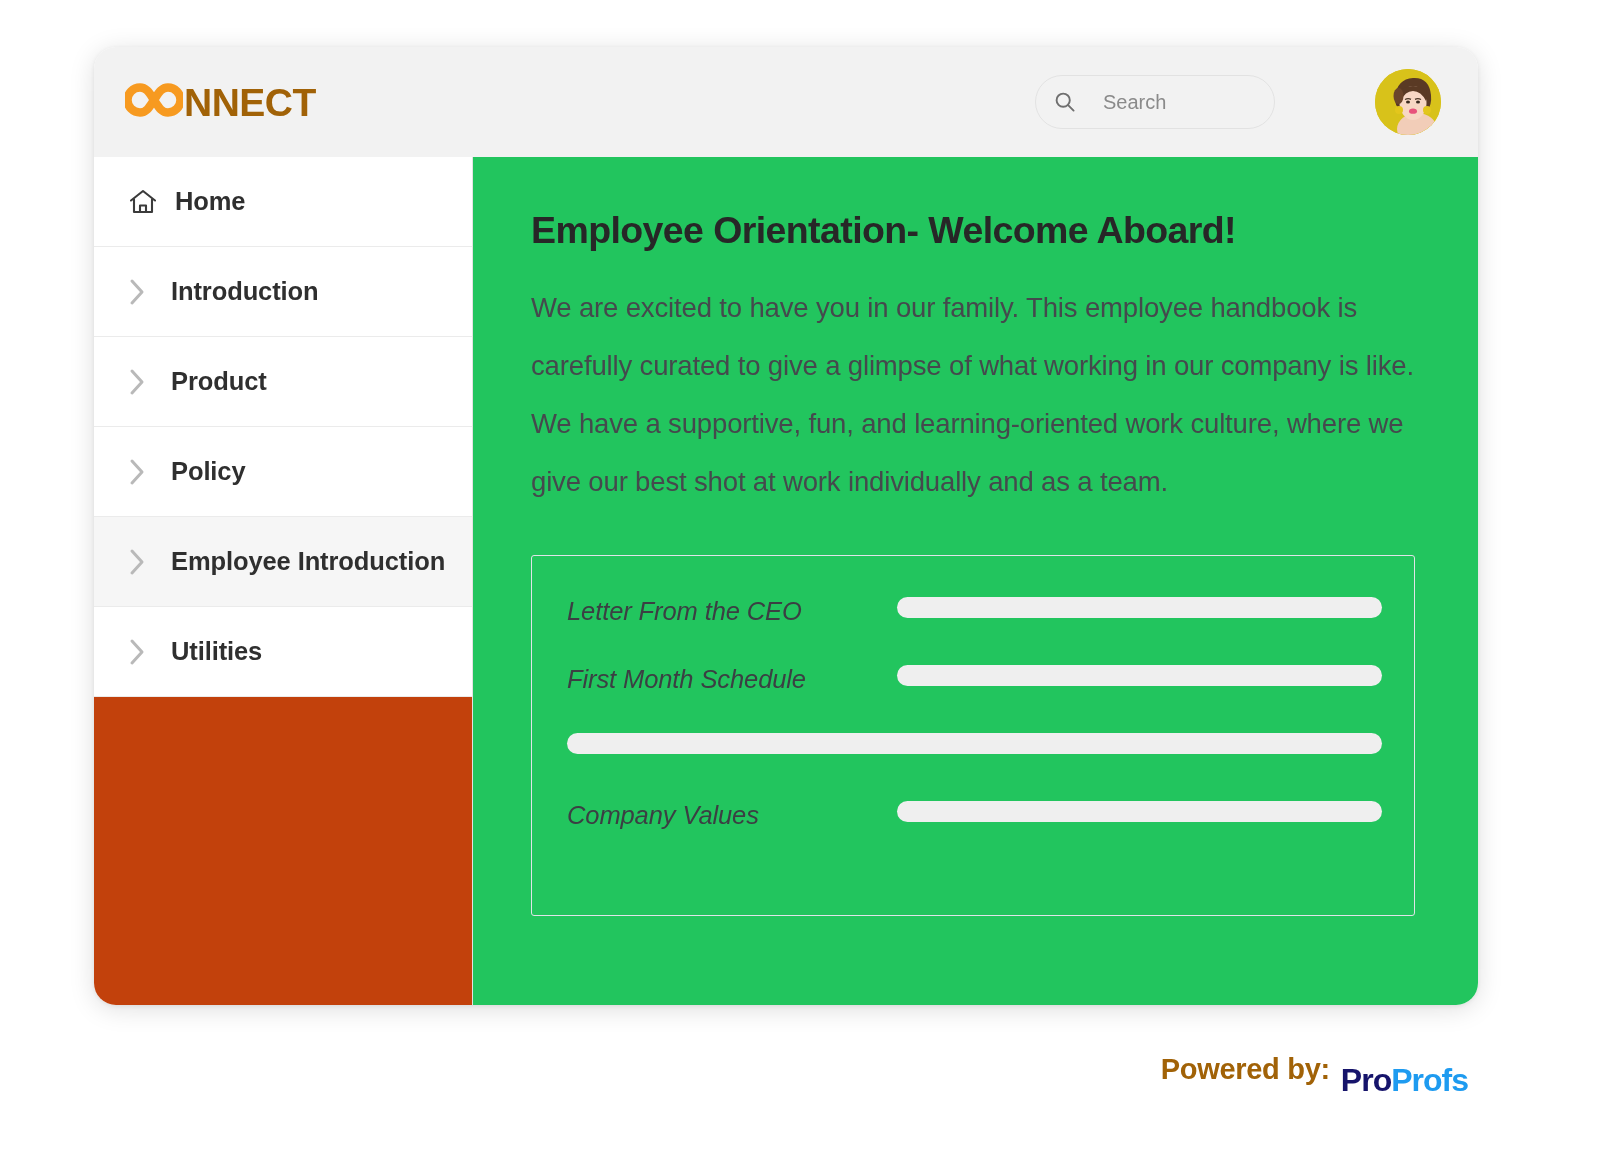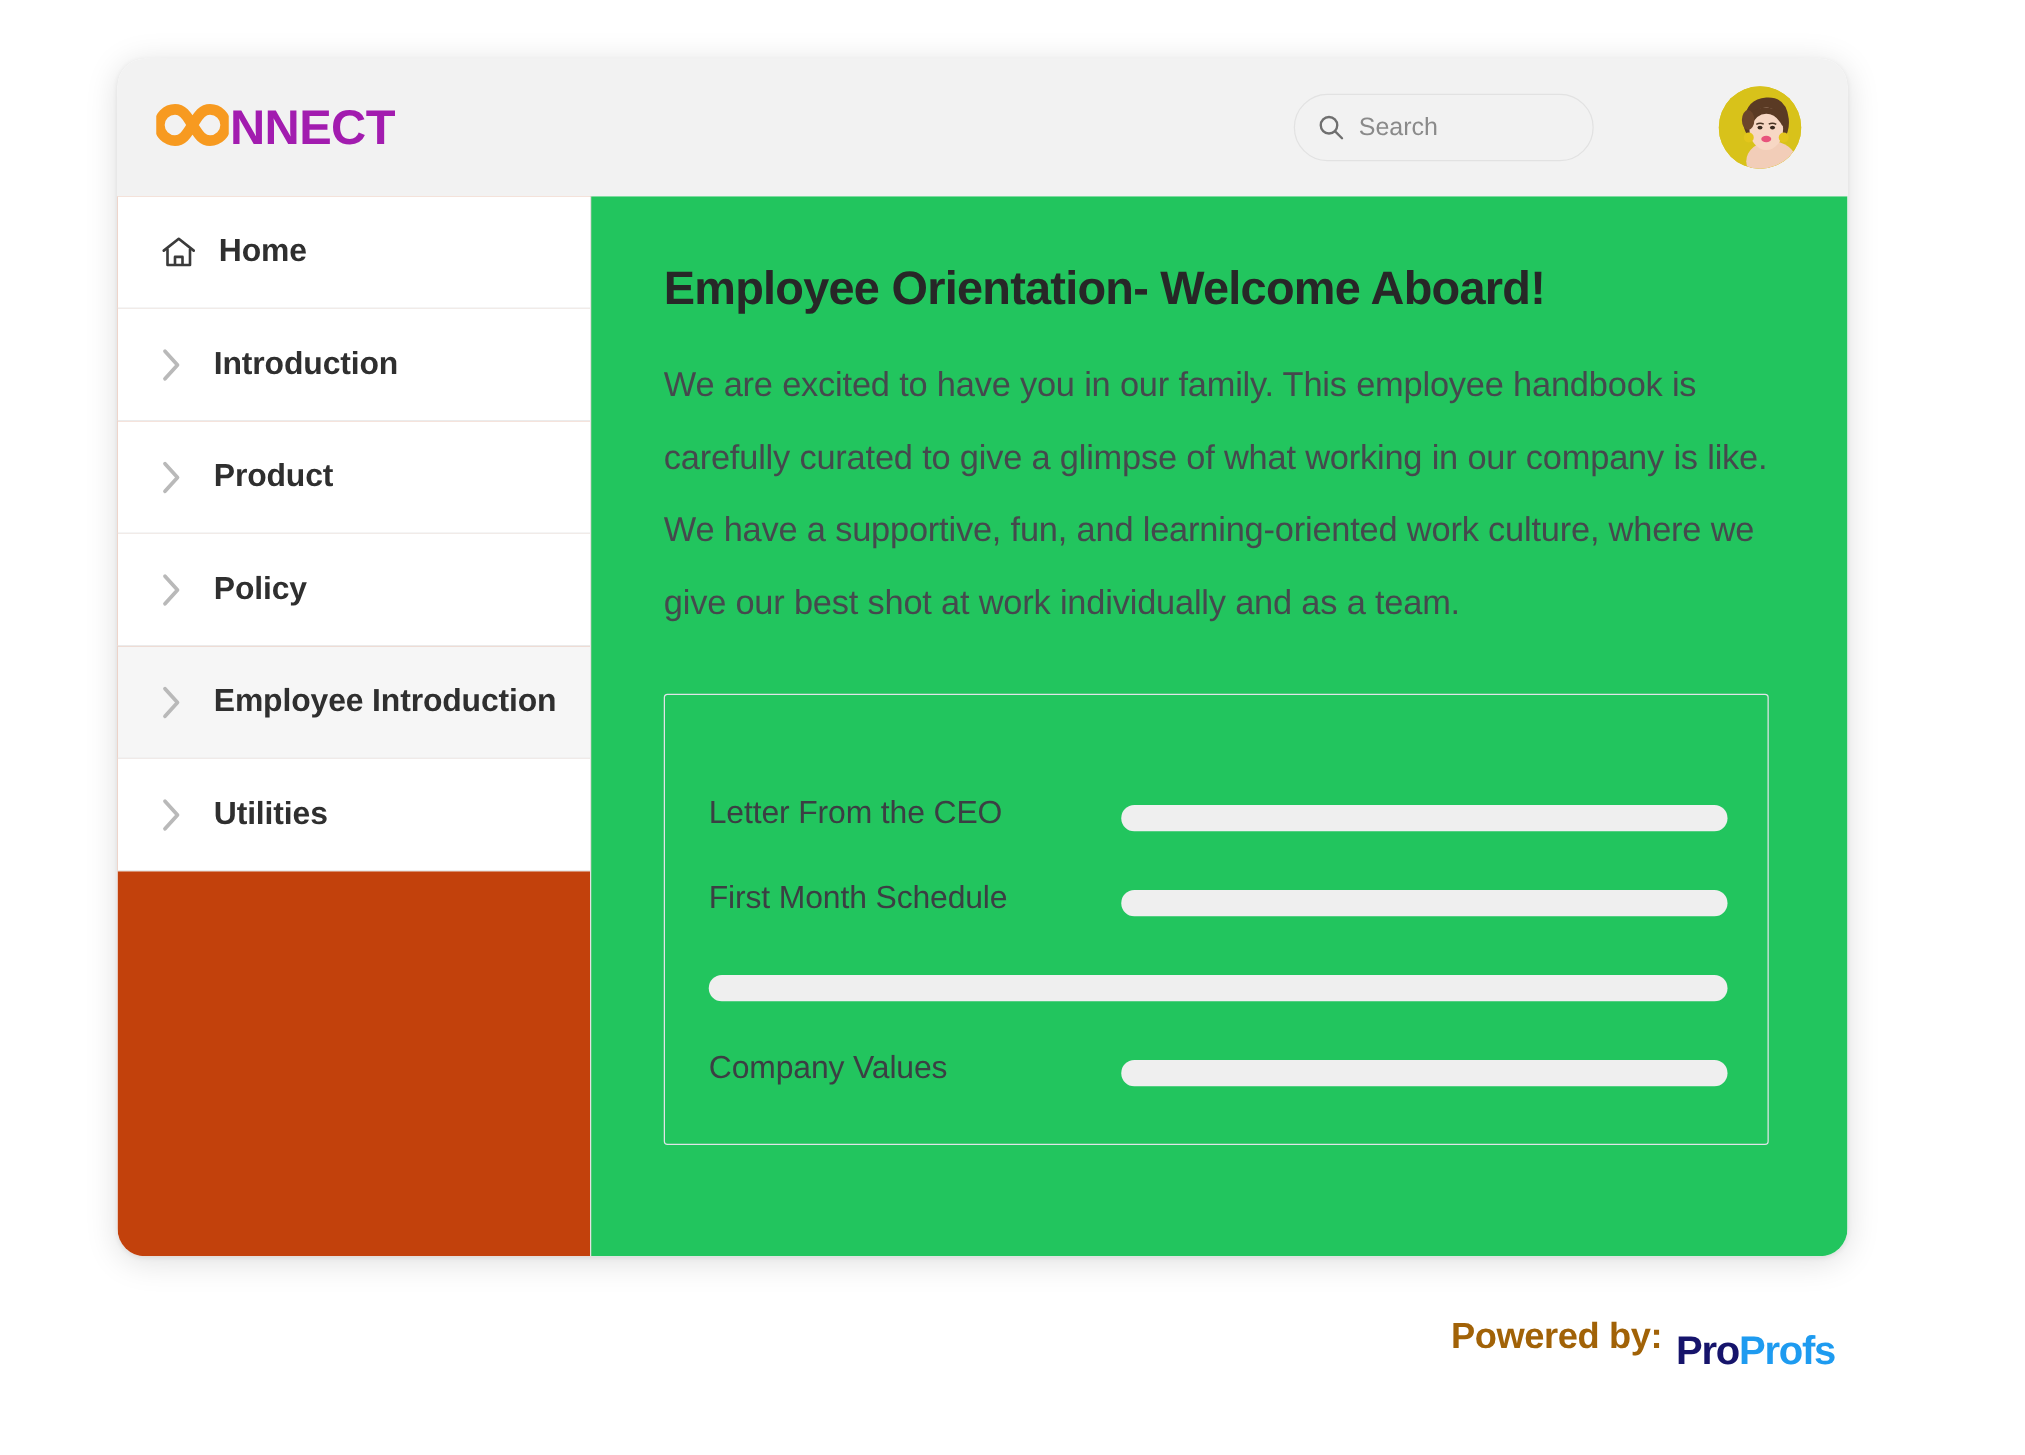--- a/index.html
+++ b/index.html
@@ -51,41 +51,41 @@
     transform: translateY(-50%);
     display: flex;
     align-items: center;
     height: 44px;
   }
   .brand-mark { display: block; }
   .brand-text {
     font-size: 39px;
     font-weight: bold;
     letter-spacing: -0.5px;
-    color: #a21caf;
+    color: #a16207;
     line-height: 1;
     margin-left: 1px;
     font-family: "Liberation Sans", sans-serif;
     text-align: right;
   }
 
   .search-box {
     position: absolute;
     left: 941px;
     top: 50%;
     transform: translateY(-50%);
     width: 240px;
     height: 54px;
     border: 1px solid #e2e2e2;
     border-radius: 27px;
     background: #f2f2f2;
     display: flex;
     align-items: center;
     padding: 0 18px;
-    gap: 11px;
+    gap: 27px;
   }
   .search-box svg { flex: 0 0 auto; display:block; }
   .search-input {
     border: none;
     outline: none;
     background: transparent;
     font-family: "Liberation Sans", sans-serif;
     font-size: 20px;
     color: #4a4a4a;
     width: 100%;
@@ -176,23 +176,24 @@
 
   .outline-box {
     border: 1px solid #e0e4e8;
     border-radius: 3px;
     padding: 41px 0 46px 0;
     width: 884px;
   }
 
   .outline-row {
     display: flex;
-    align-items: flex-end;
+    align-items: flex-start;
     height: 68px;
     padding-left: 35px;
+    font-style: italic;
   }
   .outline-row .row-label {
     font-size: 25.5px;
     color: #3b3f43;
     letter-spacing: -0.1px;
     width: 330px;
     flex: 0 0 330px;
     white-space: nowrap;
   }
   .outline-row .row-bar {

